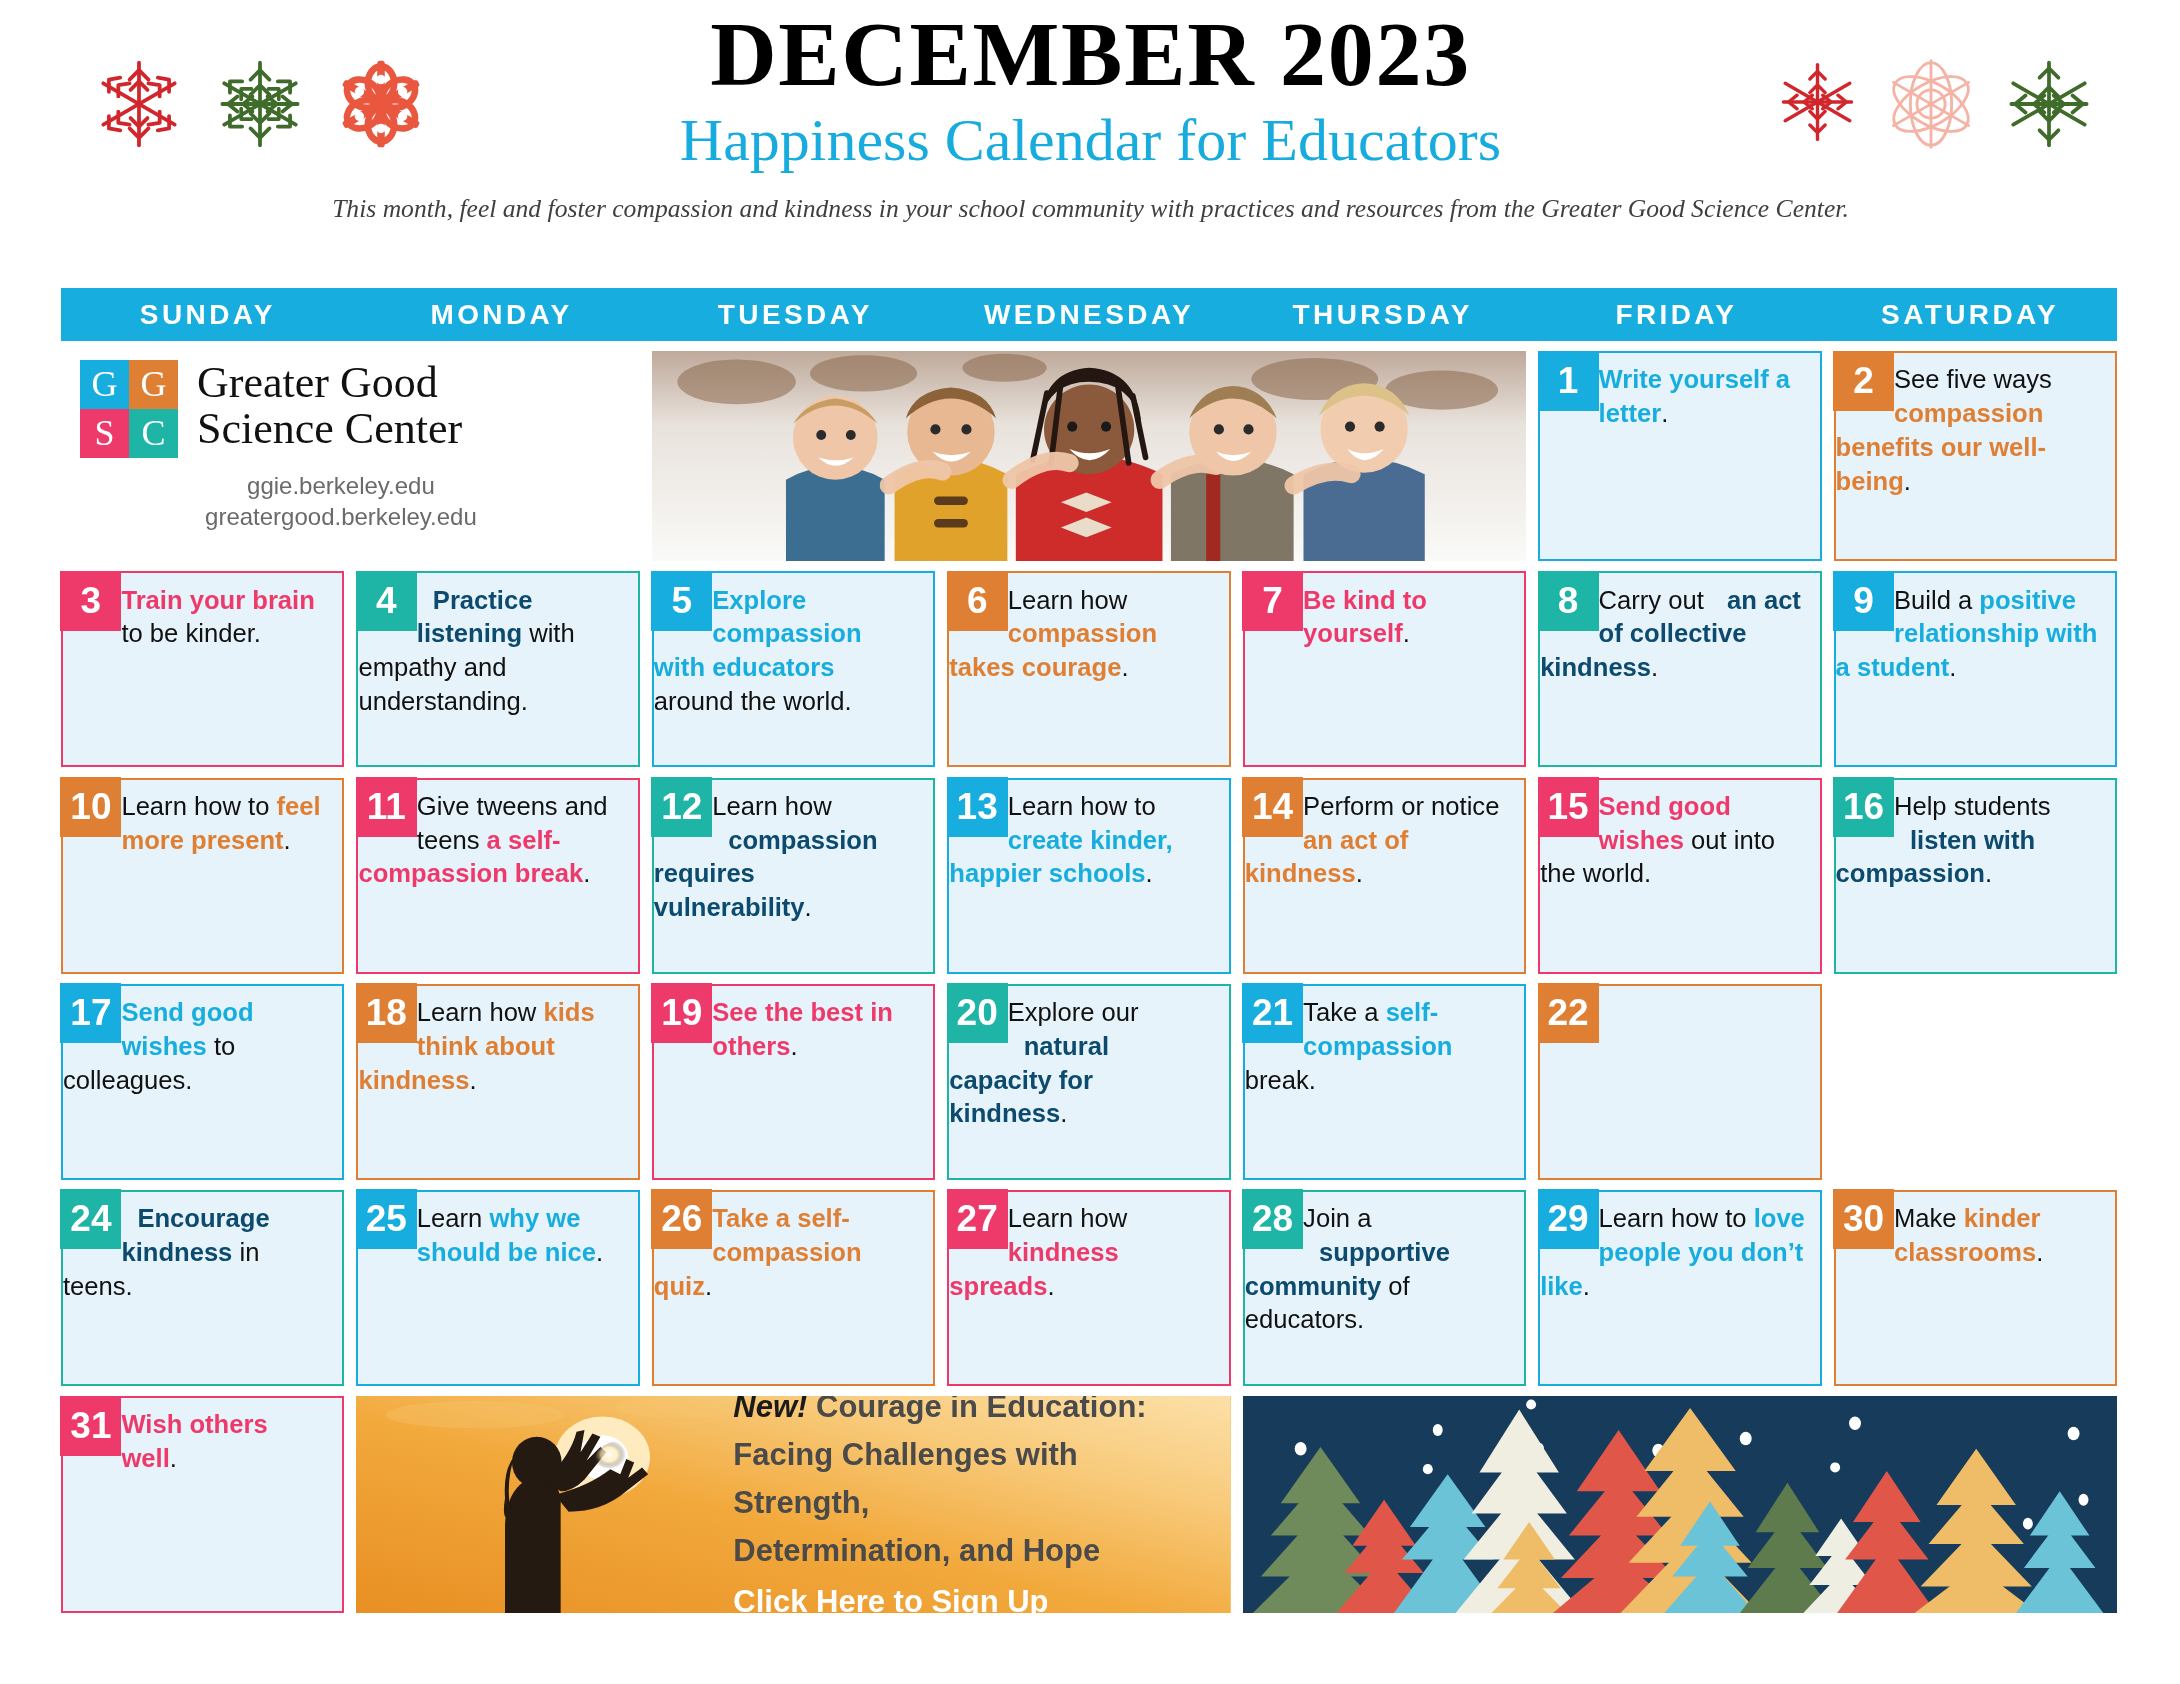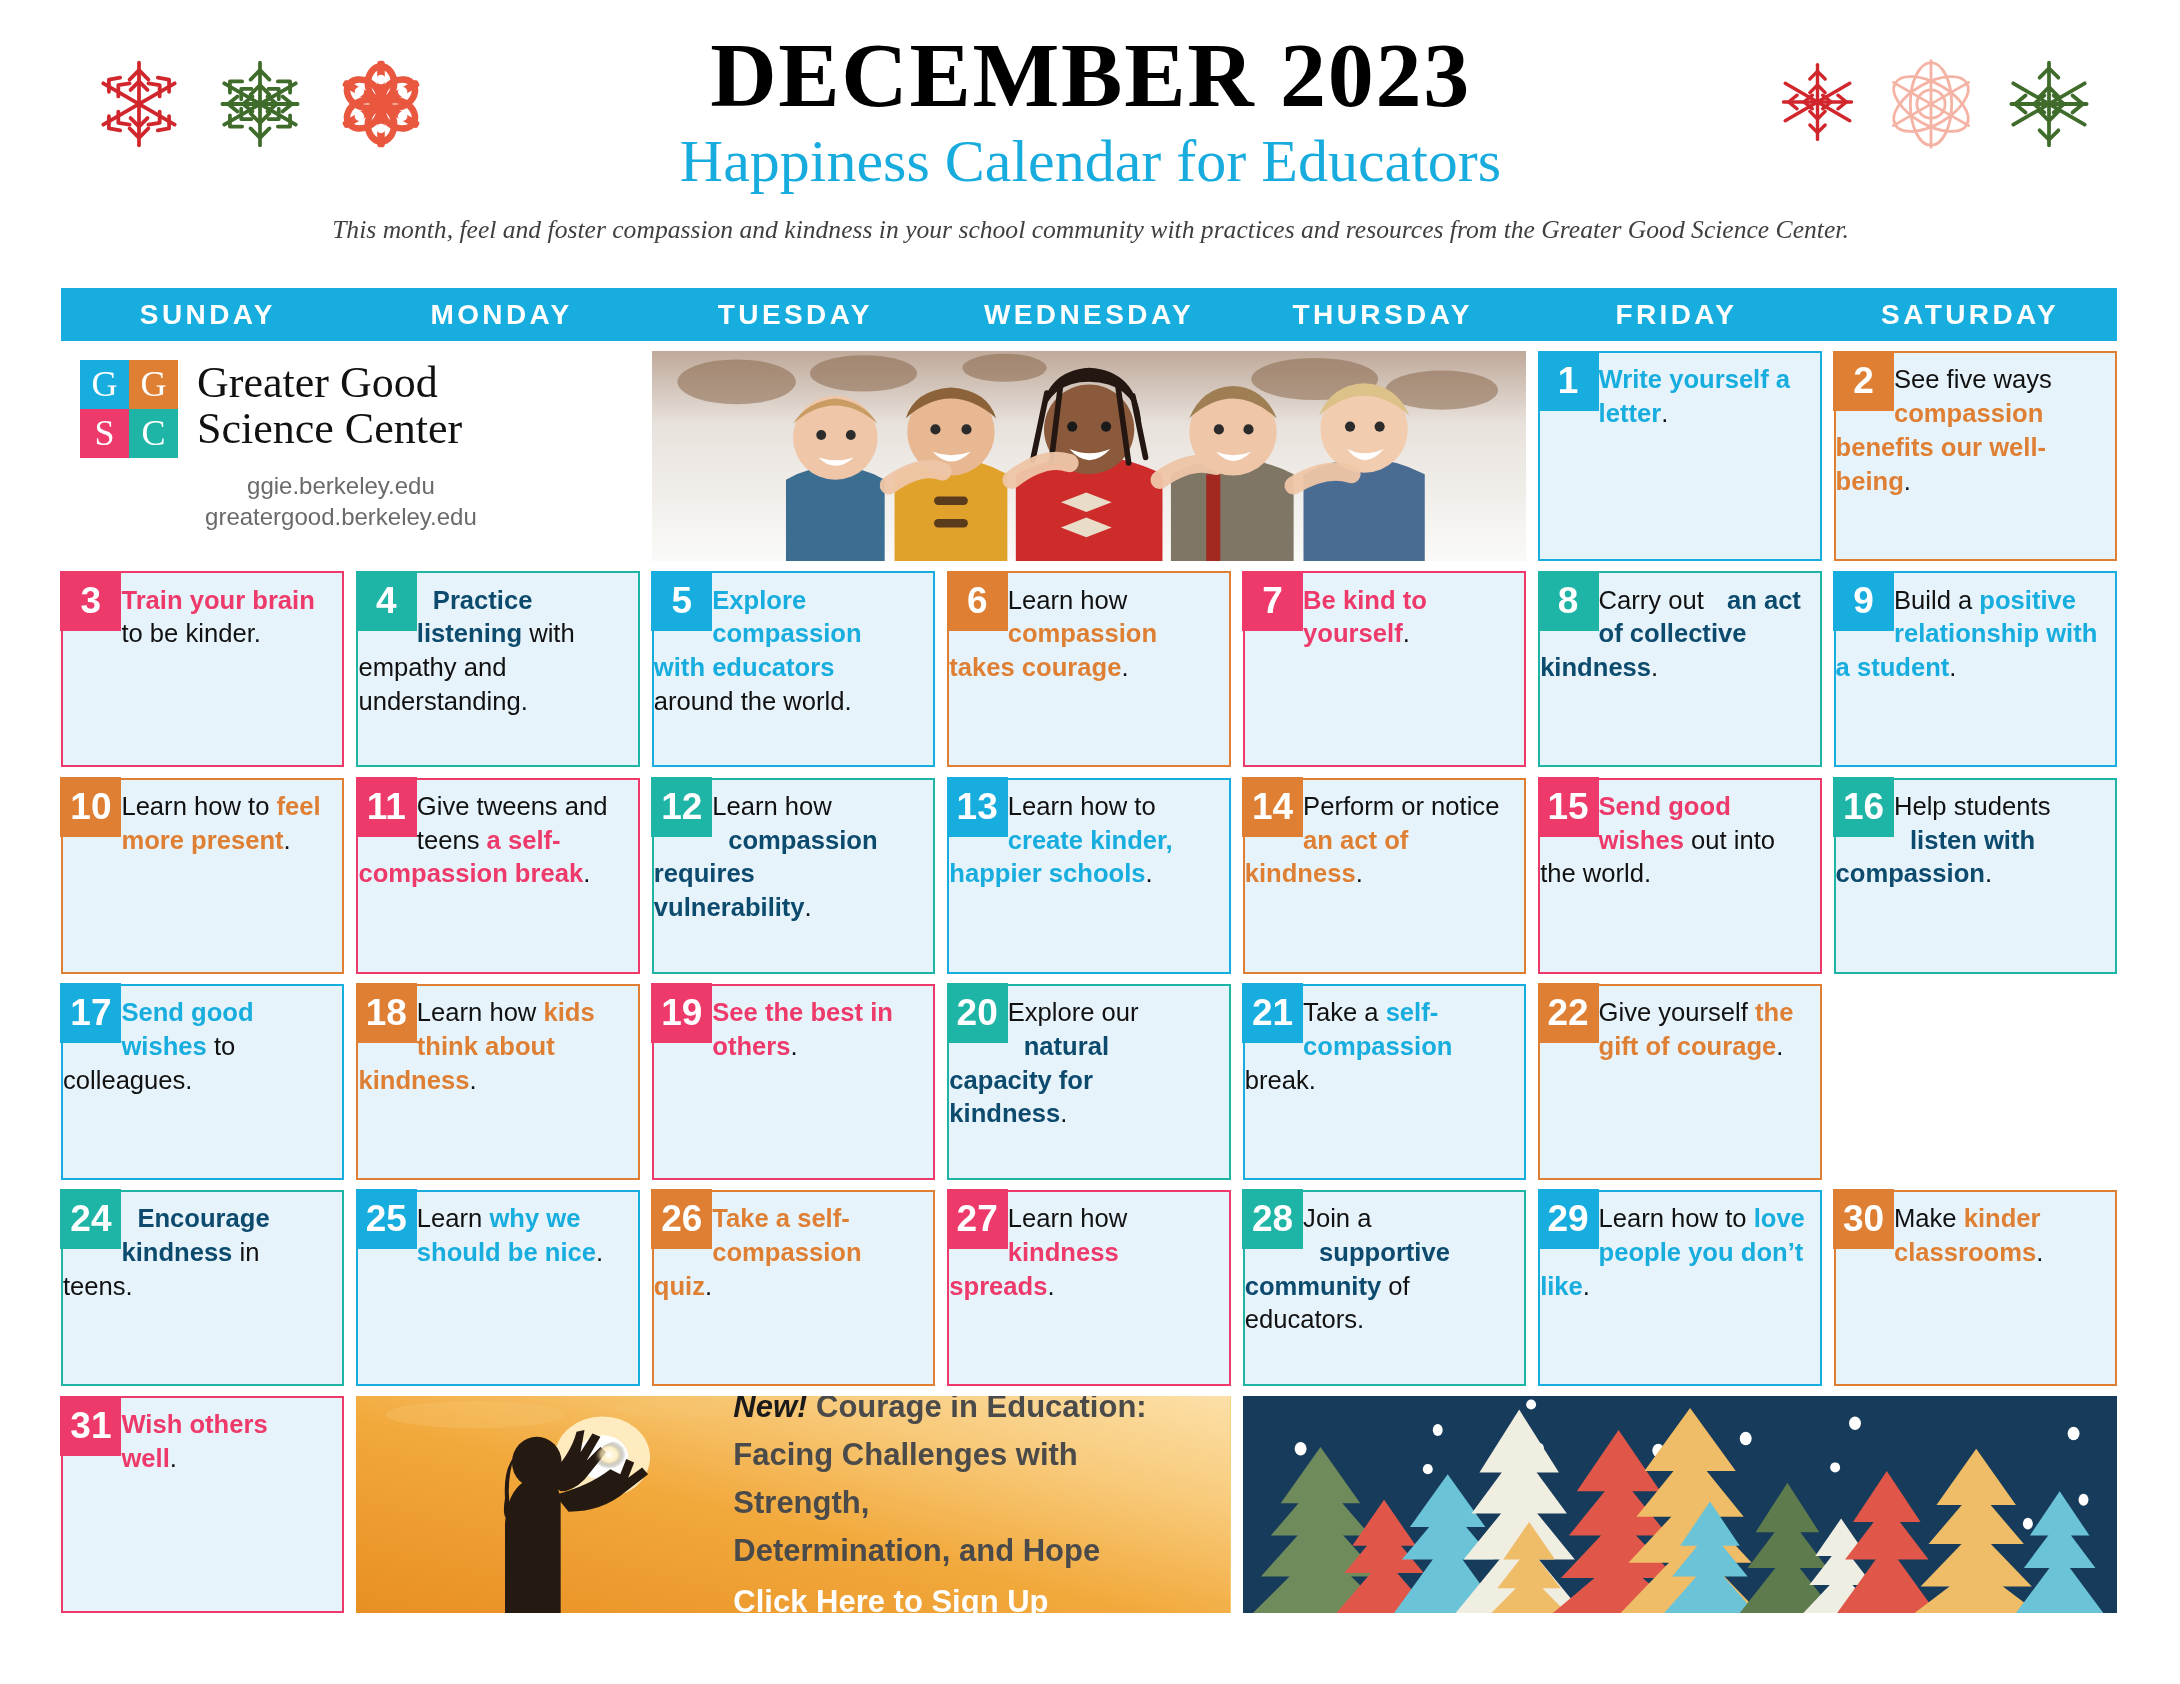--- a/index.html
+++ b/index.html
@@ -10,21 +10,21 @@
     overflow: hidden;
   }
   .page { position: relative; width: 2181px; height: 1685px; background:#fff; }
 
   
   .header { position: relative; height: 281px; }
   .snow-left  { position:absolute; left:92px;  top:53px;  display:flex; gap:27px; }
   .snow-right { position:absolute; right:85px; top:53px;  display:flex; gap:24px; }
   .snow-left svg, .snow-right svg { display:block; }
 
-  .title-wrap { text-align:center; padding-top:27px; }
+  .title-wrap { text-align:center; padding-top:6px; }
   .month-title {
     font-family: "Liberation Serif", serif;
     font-weight: 700;
     font-size: 92px;
     letter-spacing: 1.7px;
     color: #000;
     line-height: 1.05;
   }
   .subtitle-main {
     font-family: "Liberation Serif", serif;
@@ -464,21 +464,20 @@
       <div class="cell c-teal">
           <div class="daynum">20</div>
           <div class="celltext"><span>Explore our </span><span class="hl">natural capacity for kindness</span><span>.</span></div>
         </div>
       <div class="cell c-blue">
           <div class="daynum">21</div>
           <div class="celltext"><span>Take a </span><span class="hl">self-compassion</span><span> break.</span></div>
         </div>
       <div class="cell c-orange">
           <div class="daynum">22</div>
-          <div class="celltext"><span>Give yourself </span><span class="hl">the gift of courage</span><span>.</span></div>
         </div>
     </div>
 
     <div class="week r5">
       <div class="cell c-teal">
           <div class="daynum">24</div>
           <div class="celltext"><span class="hl">Encourage kindness</span><span> in teens.</span></div>
         </div>
       <div class="cell c-blue">
           <div class="daynum">25</div>

